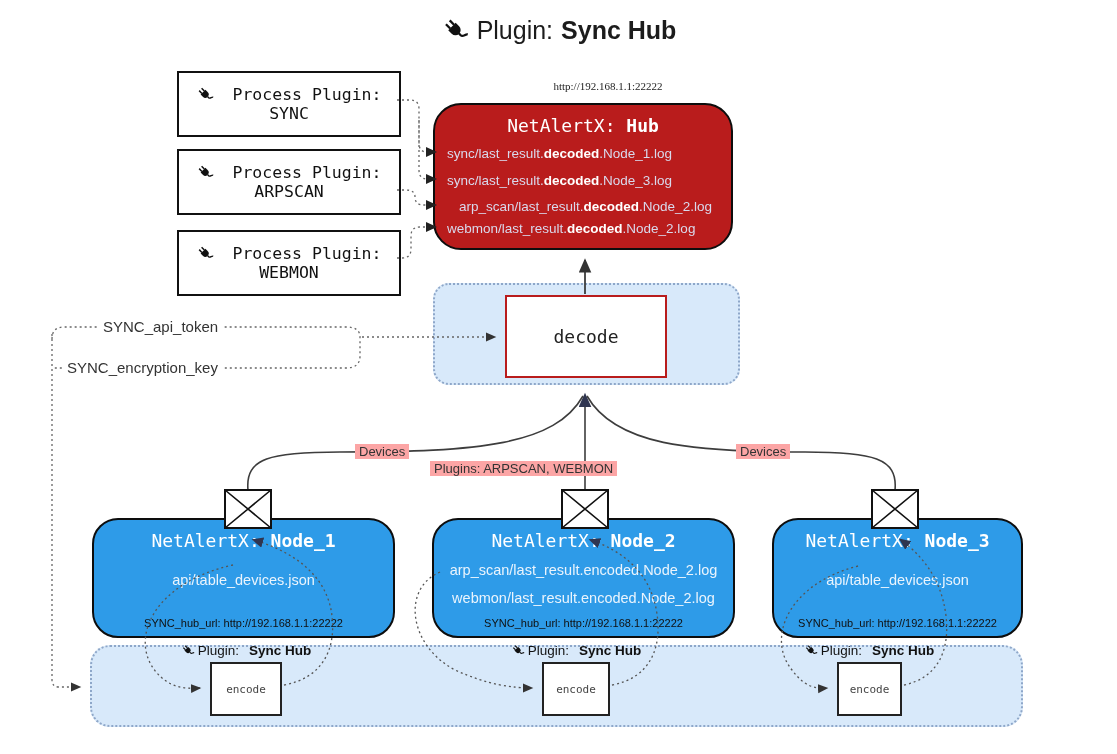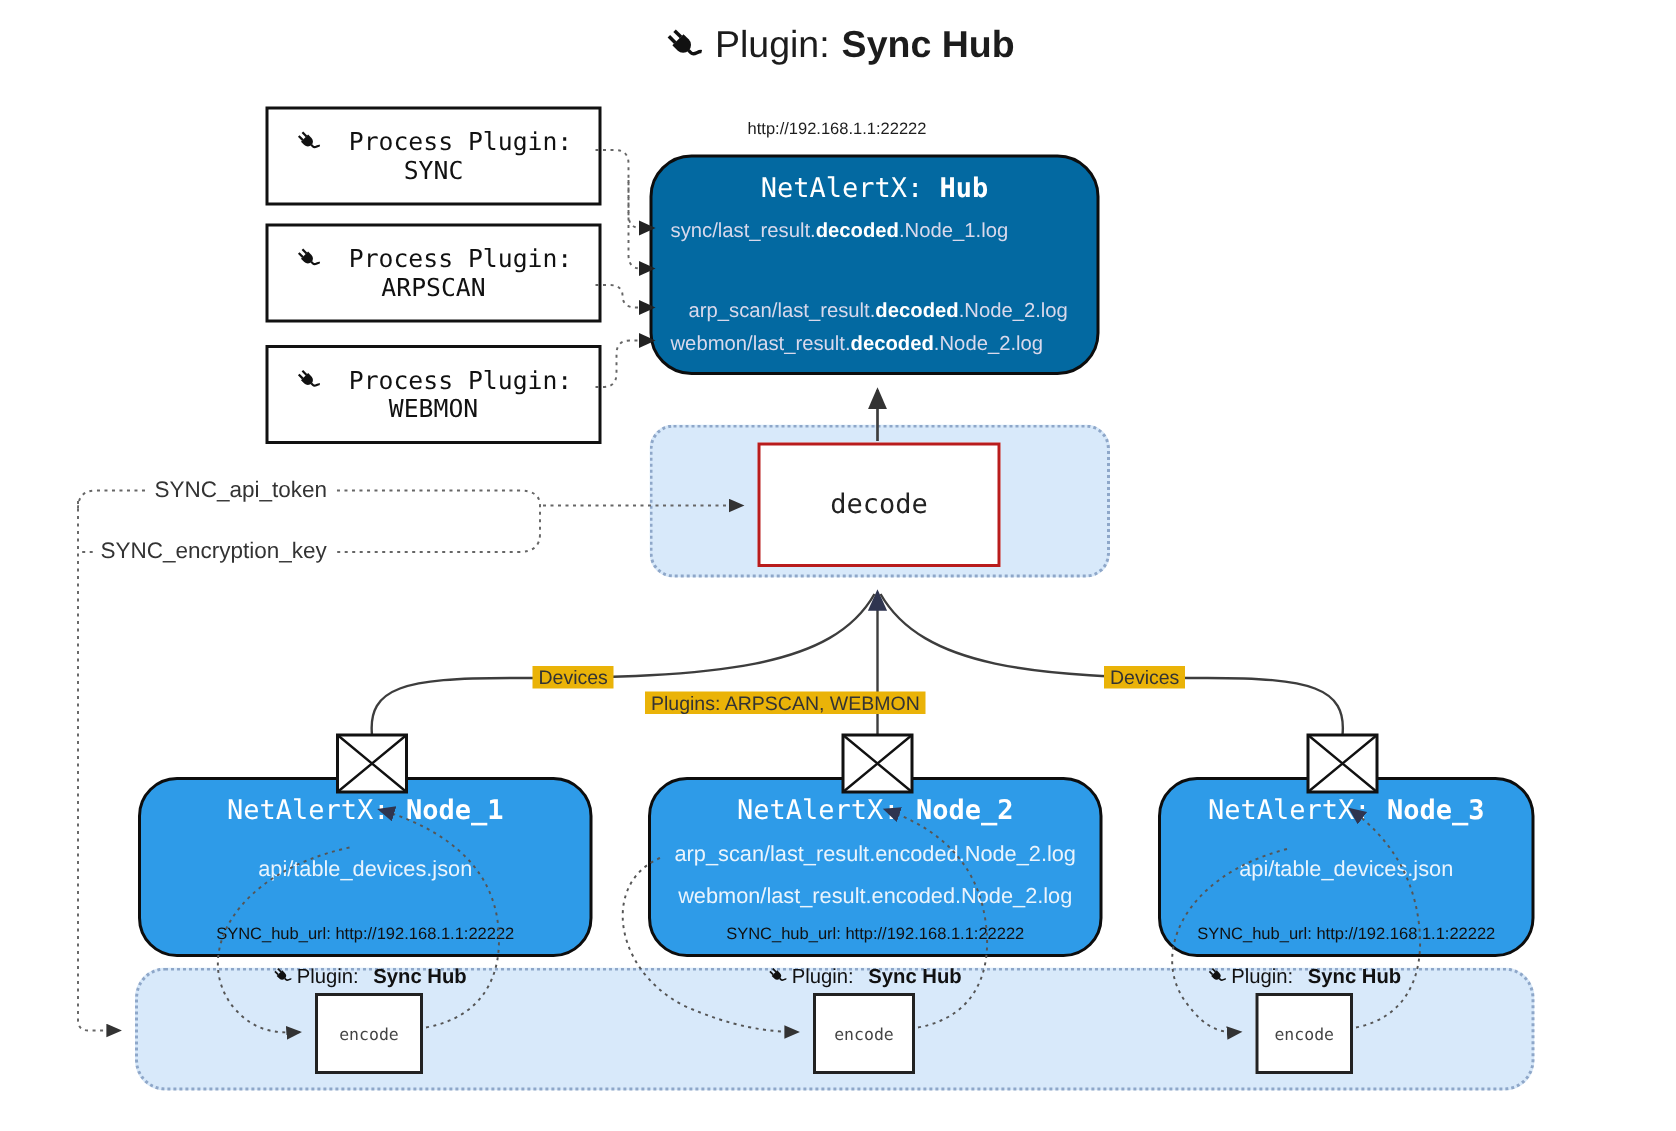--- a/index.html
+++ b/index.html
@@ -9,39 +9,39 @@
   
   #title-row{left:0;top:16px;width:1117px;display:flex;align-items:center;justify-content:center;
              gap:8px;font-size:25px;color:#1c1c1c;z-index:7;}
   #title-row strong{font-weight:700;}
   
   .pbox{width:220px;height:62px;background:#fff;border:2px solid #111;z-index:2;
         display:flex;flex-direction:column;align-items:center;justify-content:center;
         font-family:"DejaVu Sans Mono",monospace;font-size:16.5px;color:#111;}
   .pbox .row1{display:flex;align-items:center;gap:18px;text-align:right;}
   
-  #hub{left:433px;top:103px;width:300px;height:147px;background:#0369a1;border:2px solid #0d0d0d;
+  #hub{left:433px;top:103px;width:300px;height:147px;background:#b91c1c;border:2px solid #0d0d0d;
        border-radius:28px;box-sizing:border-box;z-index:2;}
   #hub-title{position:absolute;left:0;top:10px;width:100%;text-align:center;
              font-family:"DejaVu Sans Mono",monospace;font-size:18px;color:#fff;}
   #hub-title strong{font-weight:700;}
   .hub-entry{position:absolute;left:12px;width:286px;height:20px;font-size:13.5px;
              color:#d9d9ec;white-space:nowrap;}
   .hub-entry b{color:#fff;font-weight:700;}
   .smallurl{font-size:11px;color:#1d1d1d;text-align:center;z-index:7;}
   
   #decode-cont{left:433px;top:283px;width:307px;height:102px;background:#d8e9fa;
                border:2px dotted #8ea7c9;border-radius:16px;box-sizing:border-box;z-index:1;}
   #decode-box{left:505px;top:295px;width:162px;height:83px;background:#fff;border:2px solid #b91c1c;
               box-sizing:border-box;display:flex;align-items:center;justify-content:center;
               font-family:"DejaVu Sans Mono",monospace;font-size:18px;color:#222;z-index:2;}
   
   .envlabel{background:#fff;padding:0 5px;font-size:15px;color:#333;z-index:7;white-space:nowrap;}
   
-  .edgelabel{background:#eab308;padding:0 4px;font-size:13px;color:#333;z-index:7;white-space:nowrap;}
+  .edgelabel{background:#fca5a5;padding:0 4px;font-size:13px;color:#333;z-index:7;white-space:nowrap;}
   
   .node{top:518px;height:120px;background:#2e9be8;border:2px solid #0d0d0d;border-radius:26px;
         box-sizing:border-box;z-index:2;}
   .node-title{position:absolute;left:0;top:10px;width:100%;text-align:center;
               font-family:"DejaVu Sans Mono",monospace;font-size:18px;color:#fff;white-space:nowrap;}
   .node-title strong{font-weight:700;}
   .node-entry{position:absolute;left:0;width:100%;text-align:center;font-size:14.5px;
               color:#eaf4fd;white-space:nowrap;}
   .node-footer{position:absolute;left:0;top:97px;width:100%;text-align:center;font-size:11px;
                color:#101010;white-space:nowrap;}
@@ -104,26 +104,27 @@
   <div class="abs pbox" style="left:177px;top:230px;">
     <div class="row1">
       <svg width="18" height="18" viewBox="0 0 24 24">
           <use href="#plug"></use>
         </svg>
       <span>Process Plugin:</span>
     </div>
     <div>WEBMON</div>
   </div>
 
-  <div class="abs smallurl" style="left:408px;top:80px;width:300px;">http://192.168.1.1:22222</div>
+  <div class="abs smallurl" style="left:458px;top:80px;width:300px;font-family:Liberation Serif, serif;">http://192.168.1.1:22222</div>
   <div class="abs" id="hub">
     <div id="hub-title">
       <span>NetAlertX: </span><strong>Hub</strong>
     </div>
     <div class="hub-entry" style="top:41px;"><span>sync/last_result.</span><b>decoded</b><span>.Node_1.log</span></div>
+    <div class="hub-entry" style="top:68px;"><span>sync/last_result.</span><b>decoded</b><span>.Node_3.log</span></div>
     <div class="hub-entry" style="top:94px;margin-left:12px;"><span>arp_scan/last_result.</span><b>decoded</b><span>.Node_2.log</span></div>
     <div class="hub-entry" style="top:116px;"><span>webmon/last_result.</span><b>decoded</b><span>.Node_2.log</span></div>
   </div>
 
   <div class="abs" id="decode-cont"></div>
   <div class="abs" id="decode-box">decode</div>
 
   <div class="abs envlabel" style="left:98px;top:318px;">SYNC_api_token</div>
   <div class="abs envlabel" style="left:62px;top:359px;">SYNC_encryption_key</div>
 

